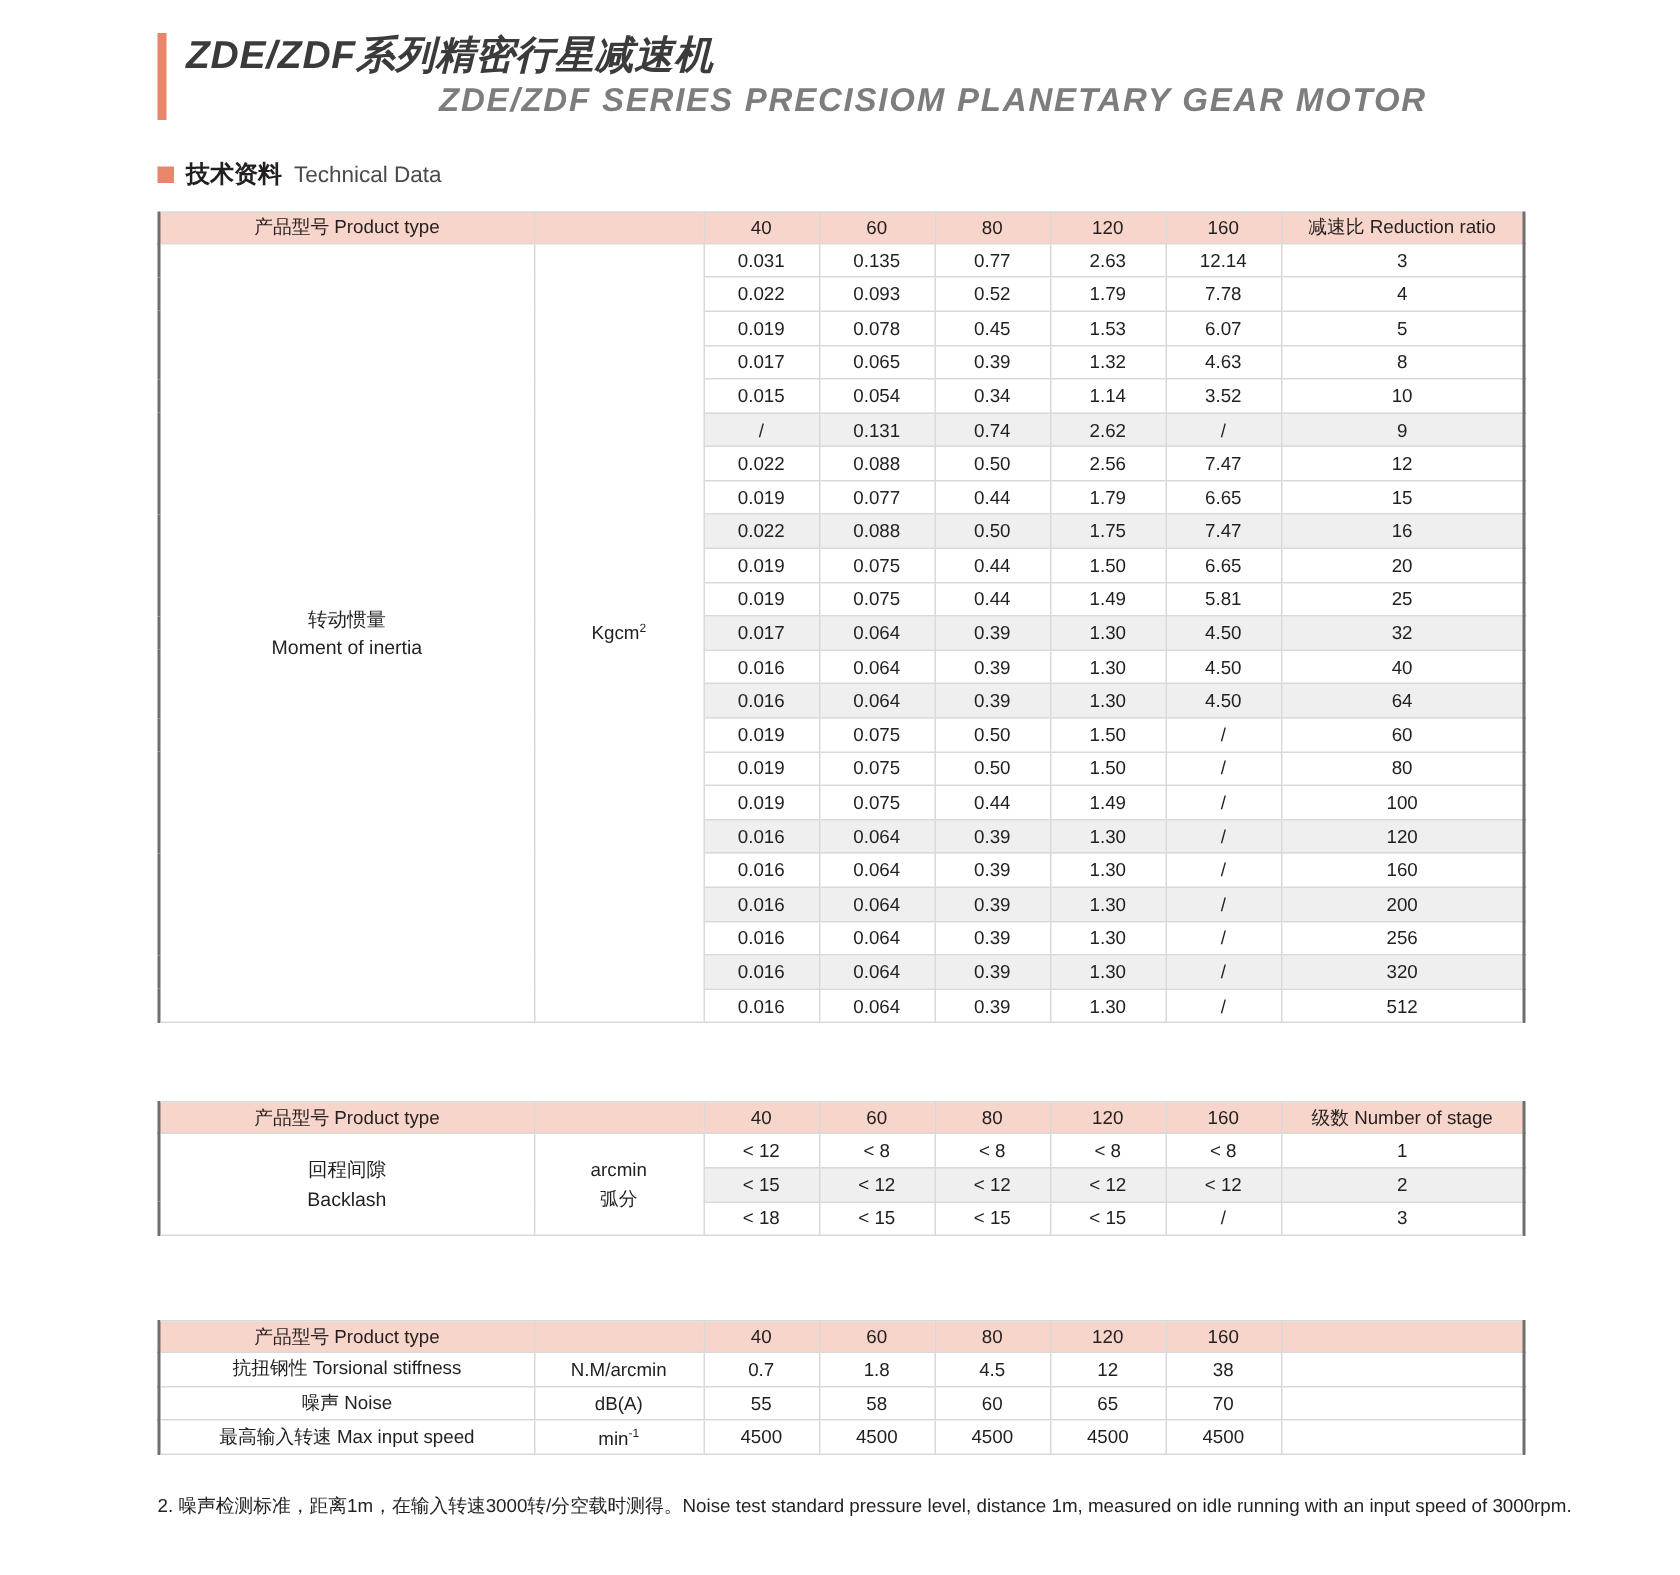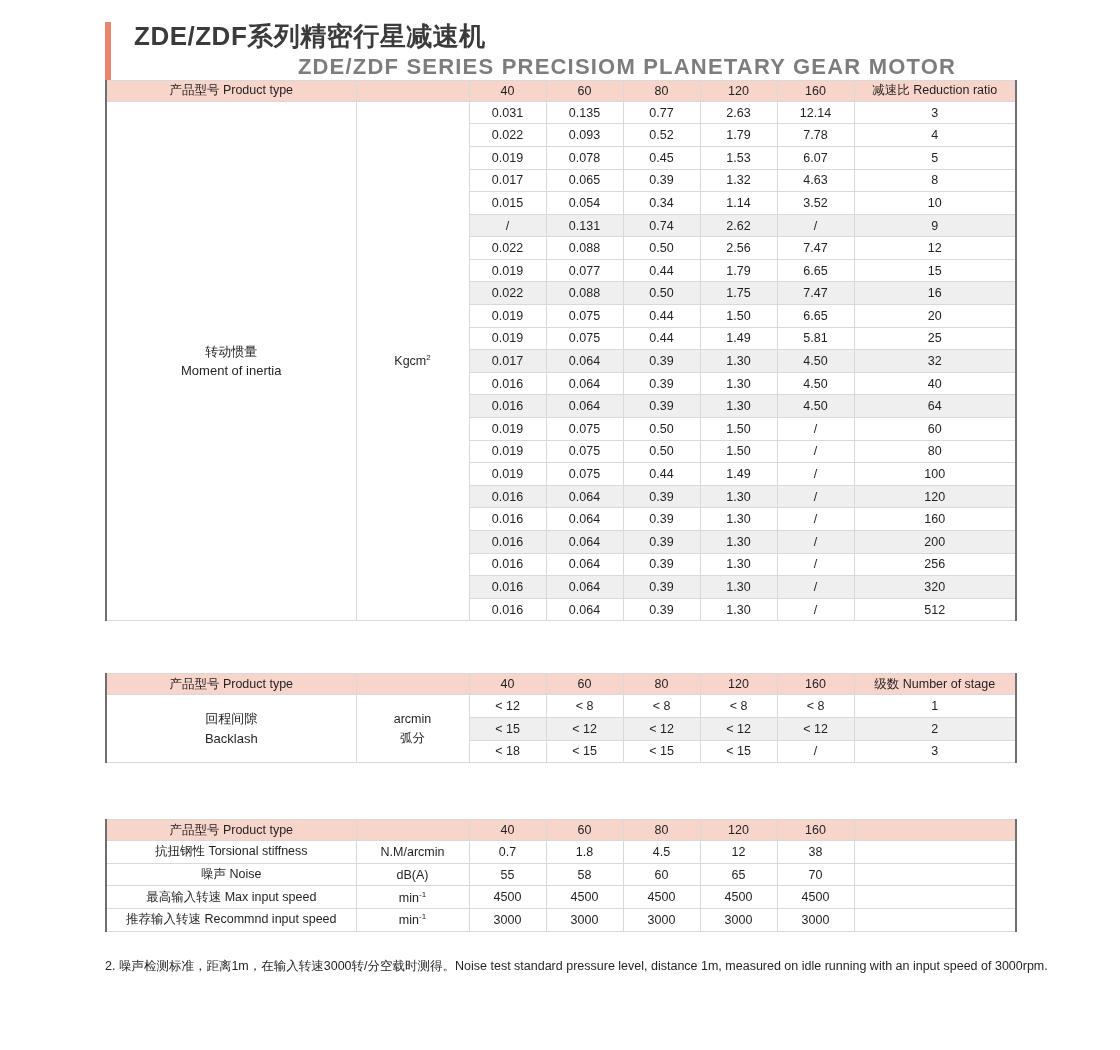--- a/index.html
+++ b/index.html
@@ -18,23 +18,24 @@
     position: relative;
     width: 1120px;
     height: 1050px;
     box-sizing: border-box;
     padding: 0;
   }
 
   
   .header {
     margin: 22px 0 0 105px;
-    padding-left: 23px;
+    padding-left: 13px;
     border-left: 6px solid #e8856a;
     line-height: 1.12;
+    font-style: italic;
   }
   .header .title-cn {
     font-size: 26px;
     font-weight: bold;
     color: #3b3b3b;
     letter-spacing: 0.5px;
   }
   .header .title-en {
     font-size: 22px;
     font-weight: bold;
@@ -139,20 +140,25 @@
 </head>
 <body>
 
 <div class="page">
 
   <div class="header">
     <div class="title-cn">ZDE/ZDF系列精密行星减速机</div>
     <div class="title-en">ZDE/ZDF SERIES PRECISIOM PLANETARY GEAR MOTOR</div>
   </div>
 
+  <div class="section-title">
+    <span class="bullet"></span>
+    <span class="label-cn">技术资料</span>
+    <span class="label-en">Technical Data</span>
+  </div>
 
   <div class="tbl-wrap">
     <table class="dt">
       <colgroup>
         <col style="width:250px">
         <col style="width:113px">
         <col style="width:77px">
         <col style="width:77px">
         <col style="width:77px">
         <col style="width:77px">
@@ -519,35 +525,20 @@
             <span>min</span><sup>-1</sup>
           </td>
           <td>4500</td>
           <td>4500</td>
           <td>4500</td>
           <td>4500</td>
           <td>4500</td>
           <td></td>
         </tr>
 
-        <tr>
-          <td>
-            <span class="cn">推荐输入转速</span>
-            <span>Recommnd input speed</span>
-          </td>
-          <td>
-            <span>min</span><sup>-1</sup>
-          </td>
-          <td>3000</td>
-          <td>3000</td>
-          <td>3000</td>
-          <td>3000</td>
-          <td>3000</td>
-          <td></td>
-        </tr>
       </tbody>
     </table>
   </div>
 
   <div class="notes">
     <div>2. 噪声检测标准，距离1m，在输入转速3000转/分空载时测得。Noise test standard pressure level, distance 1m, measured on idle running with an input speed of 3000rpm.</div>
   </div>
 
 </div>
 

